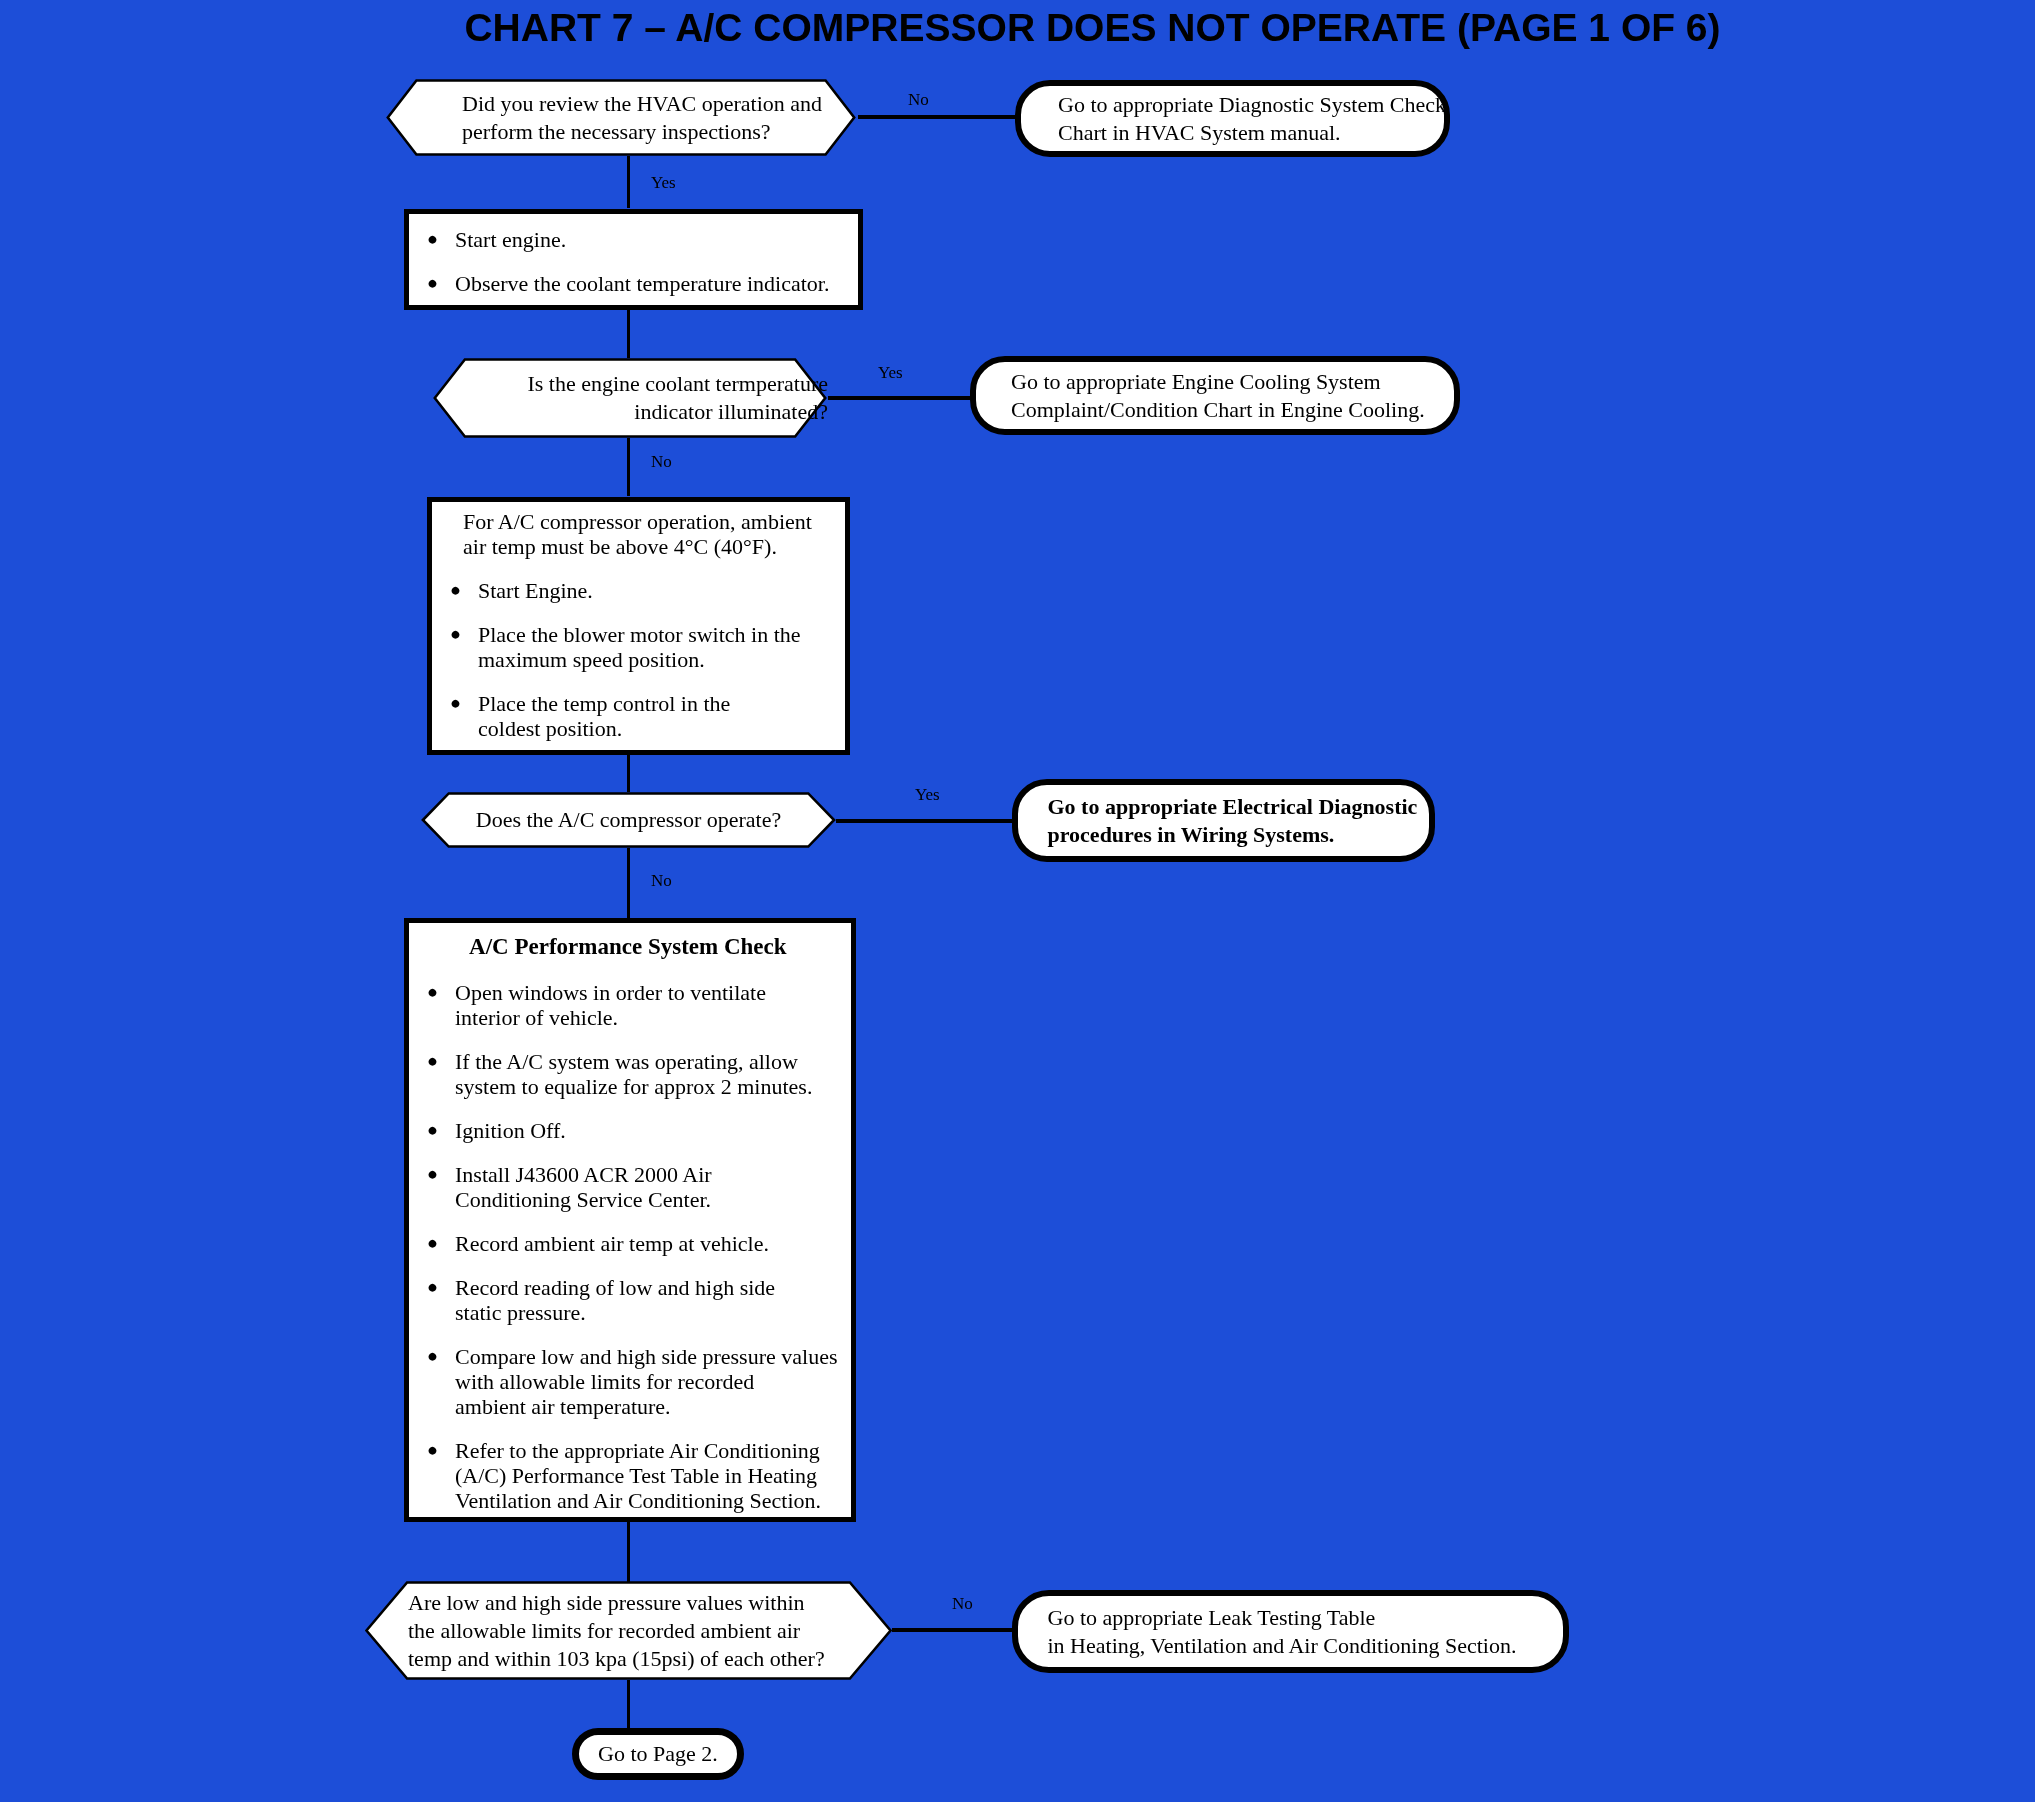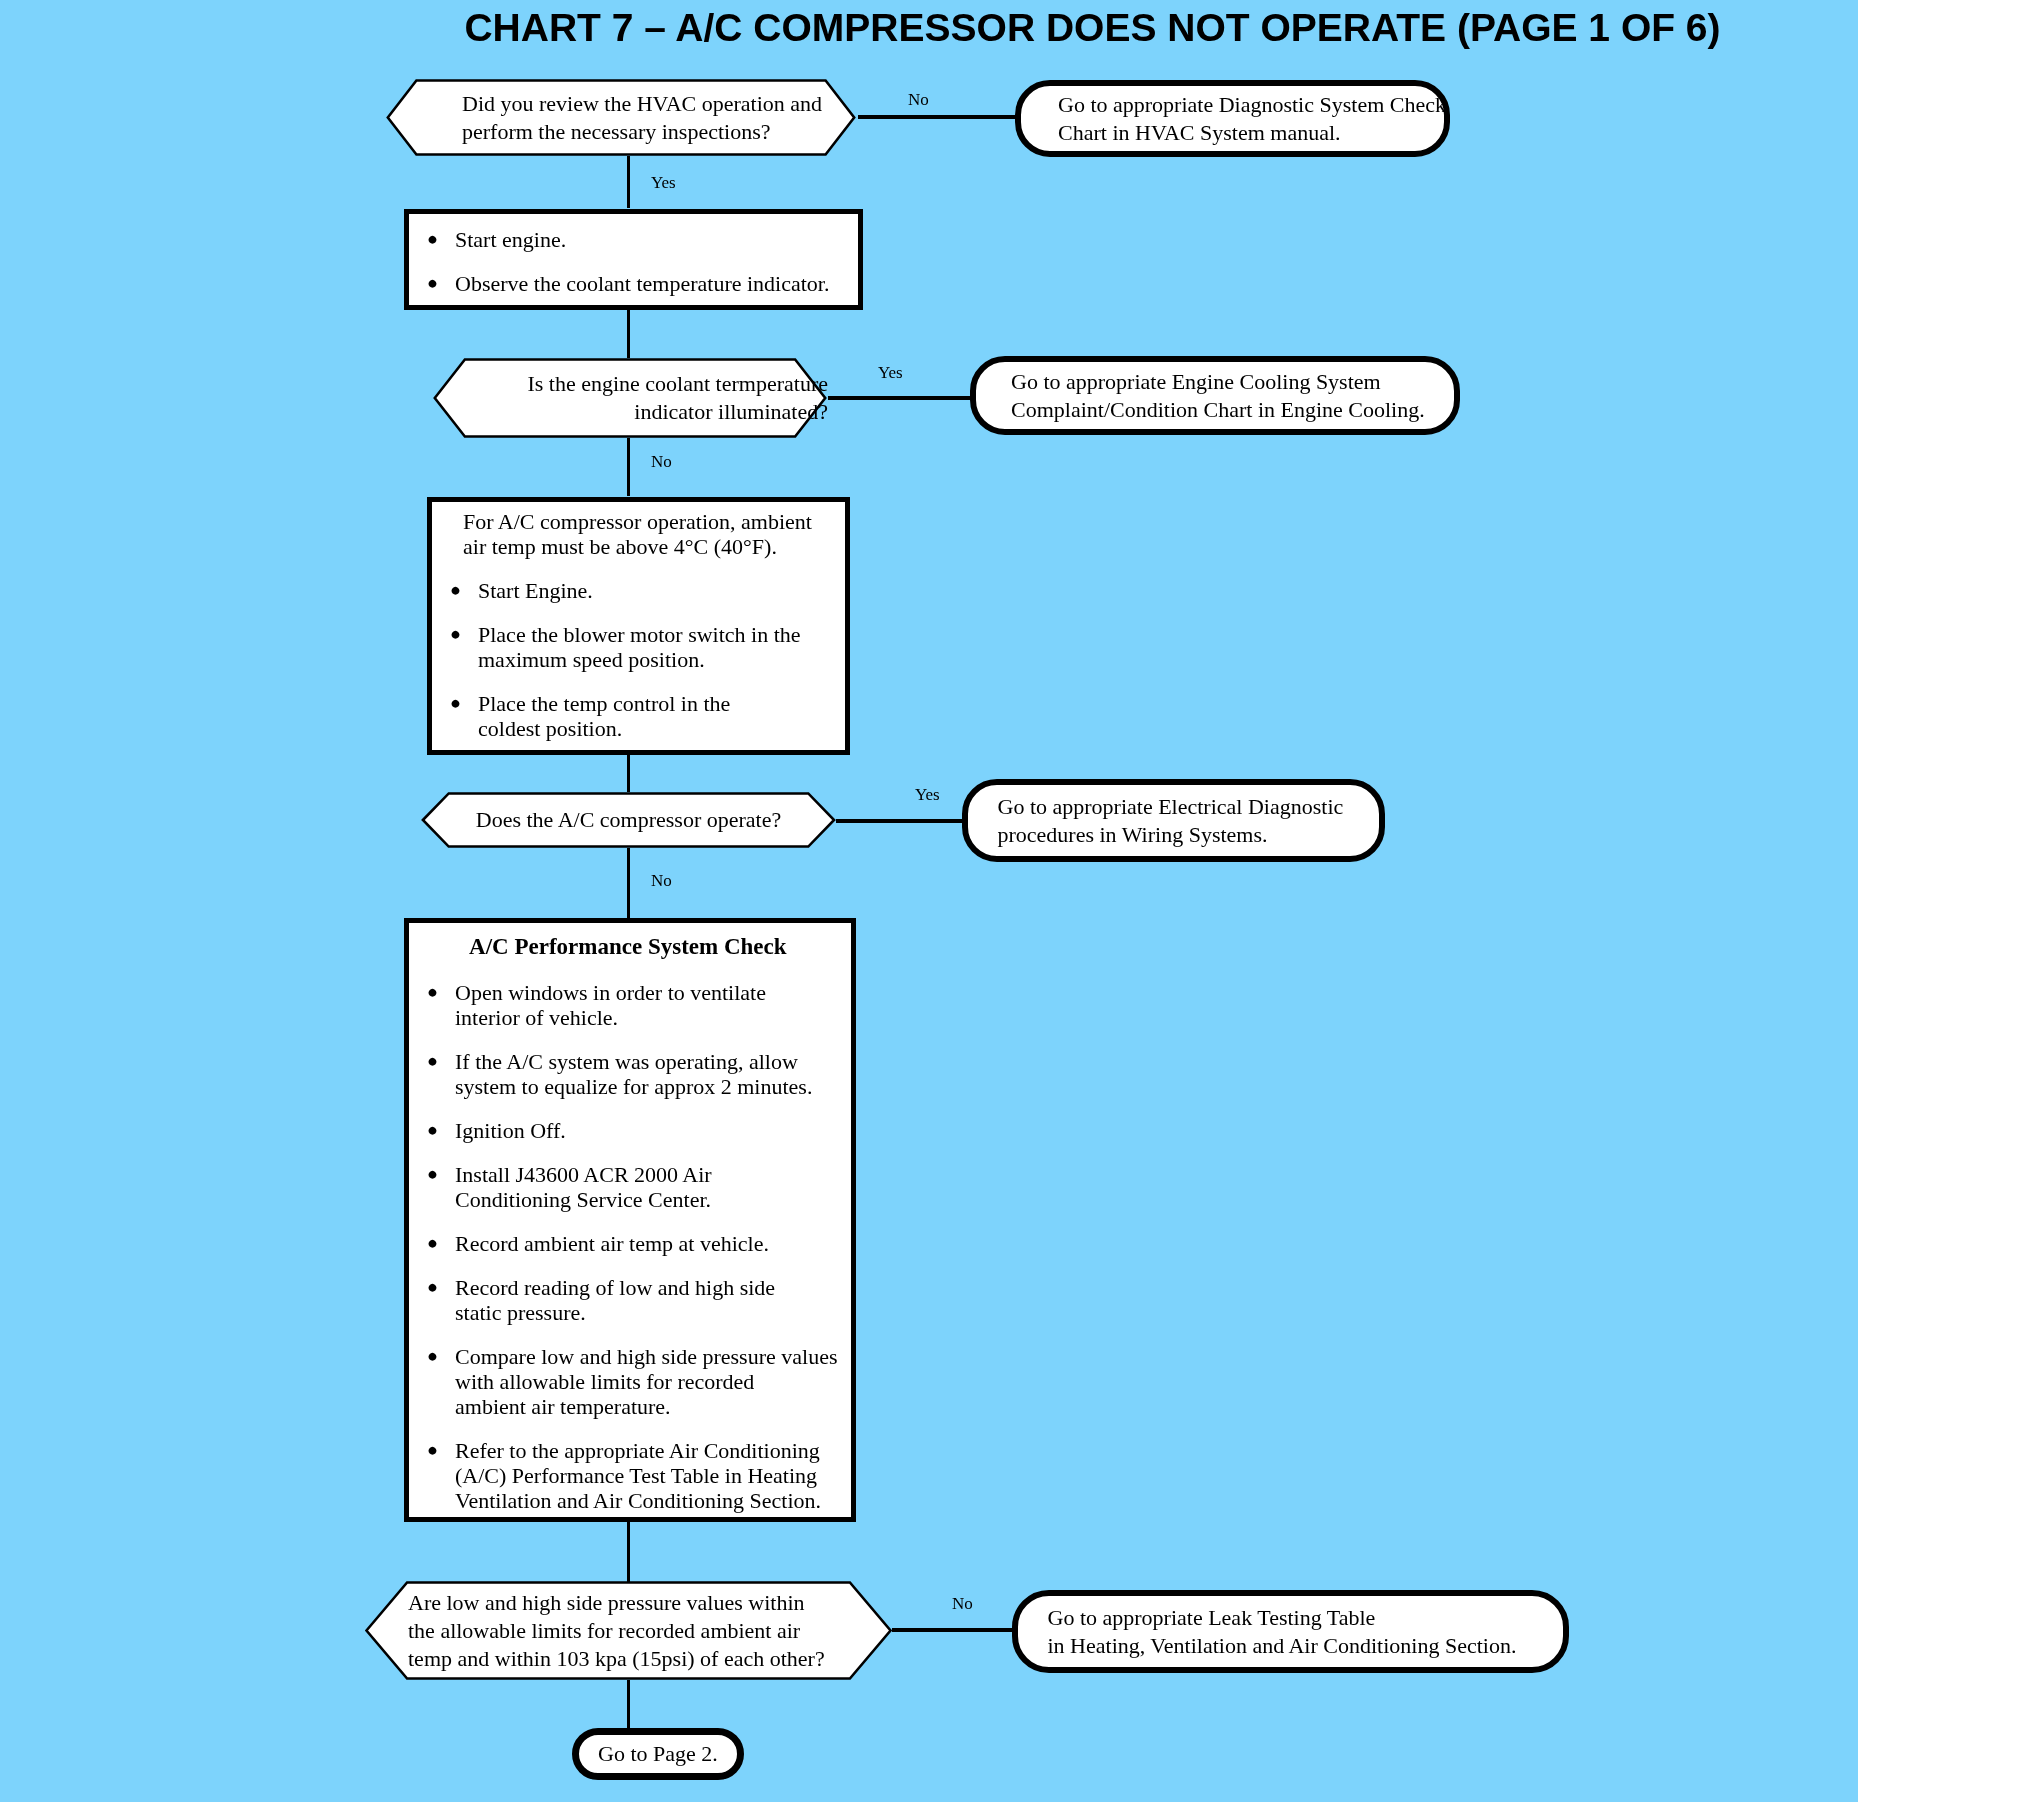--- a/index.html
+++ b/index.html
@@ -1,17 +1,17 @@
 <!DOCTYPE html>
 <html style="font-size:11.8px"><head>
 <meta charset="utf-8">
 <style>
   html,body { margin:0; padding:0; background:#fff; }
   #canvas {
-    position:relative; width:1858px; height:1803px; background:#7dd3fc;
+    position:relative; width:2035px; height:1803px; background:#1d4ed8;
     font-family:"Liberation Serif","DejaVu Serif",serif; color:#000;
     overflow:hidden;
   }
   .title {
     position:absolute; top:5.9px; left:443px; width:1299px;
     font-family:"Liberation Sans","DejaVu Sans",sans-serif;
     font-weight:700; font-size:39px; text-align:center; white-space:pre;
   }
   .node { position:absolute; }
   .hex  { }
@@ -114,21 +114,21 @@
   <div class="node hex" style="left:421px; top:792px; width:415px; height:56px;">
     <svg width="415" height="56" viewBox="0 0 562 76">
       <polygon points="2,38 37,2 525,2 560,38 525,74 37,74" fill="#fff" stroke="#000" stroke-width="3.5"></polygon>
     </svg>
     <div class="node-text" style="align-items:center;">Does the A/C compressor operate?</div>
   </div>
 
   <div class="line" style="left:836px; top:819px; width:176px; height:3.7px;"></div>
   <div class="edge-label" style="left:915px; top:782px;">Yes</div>
 
-  <div class="terminal" style="left:962px; top:779px; width:423px; height:83px; border-radius:35px;">
+  <div class="terminal" style="left:1012px; top:779px; width:423px; height:83px; border-radius:35px;font-weight:bold;">
     <div class="node-text" style="padding-left:29.5px;">Go to appropriate Electrical Diagnostic
 procedures in Wiring Systems.</div>
   </div>
 
   <div class="line" style="left:627px; top:848px; width:3px; height:70px;"></div>
   <div class="edge-label" style="left:651px; top:868px;">No</div>
 
   <div class="rectbox" style="left:404px; top:918px; width:452px; height:604px; padding:10.3px 4.4px 0 0;">
     <p class="heading">A/C Performance System Check</p>
     <ul>

